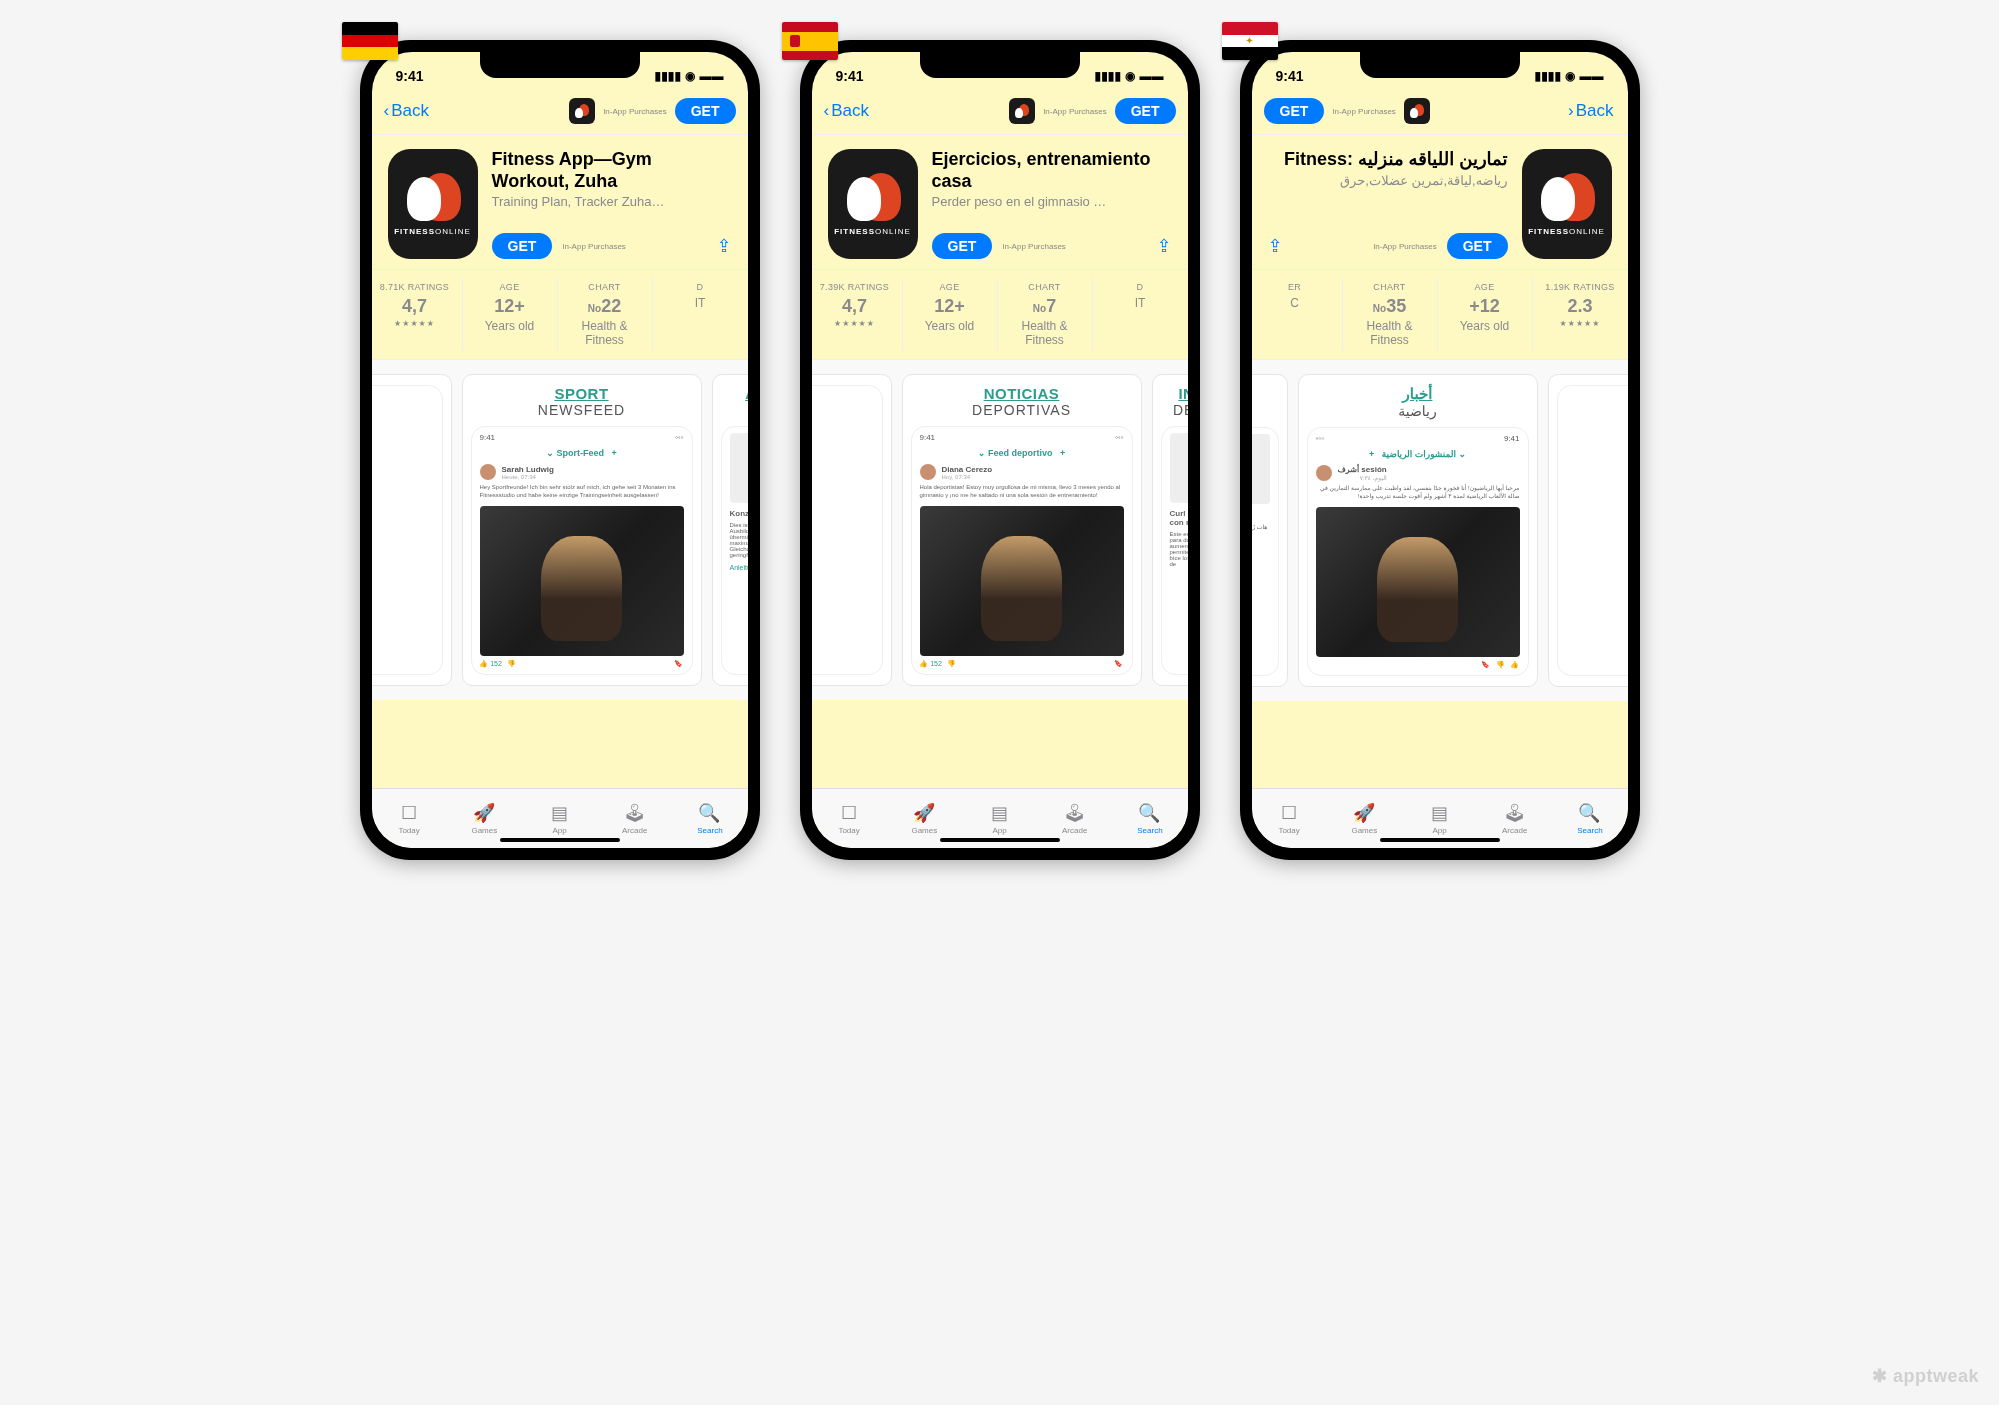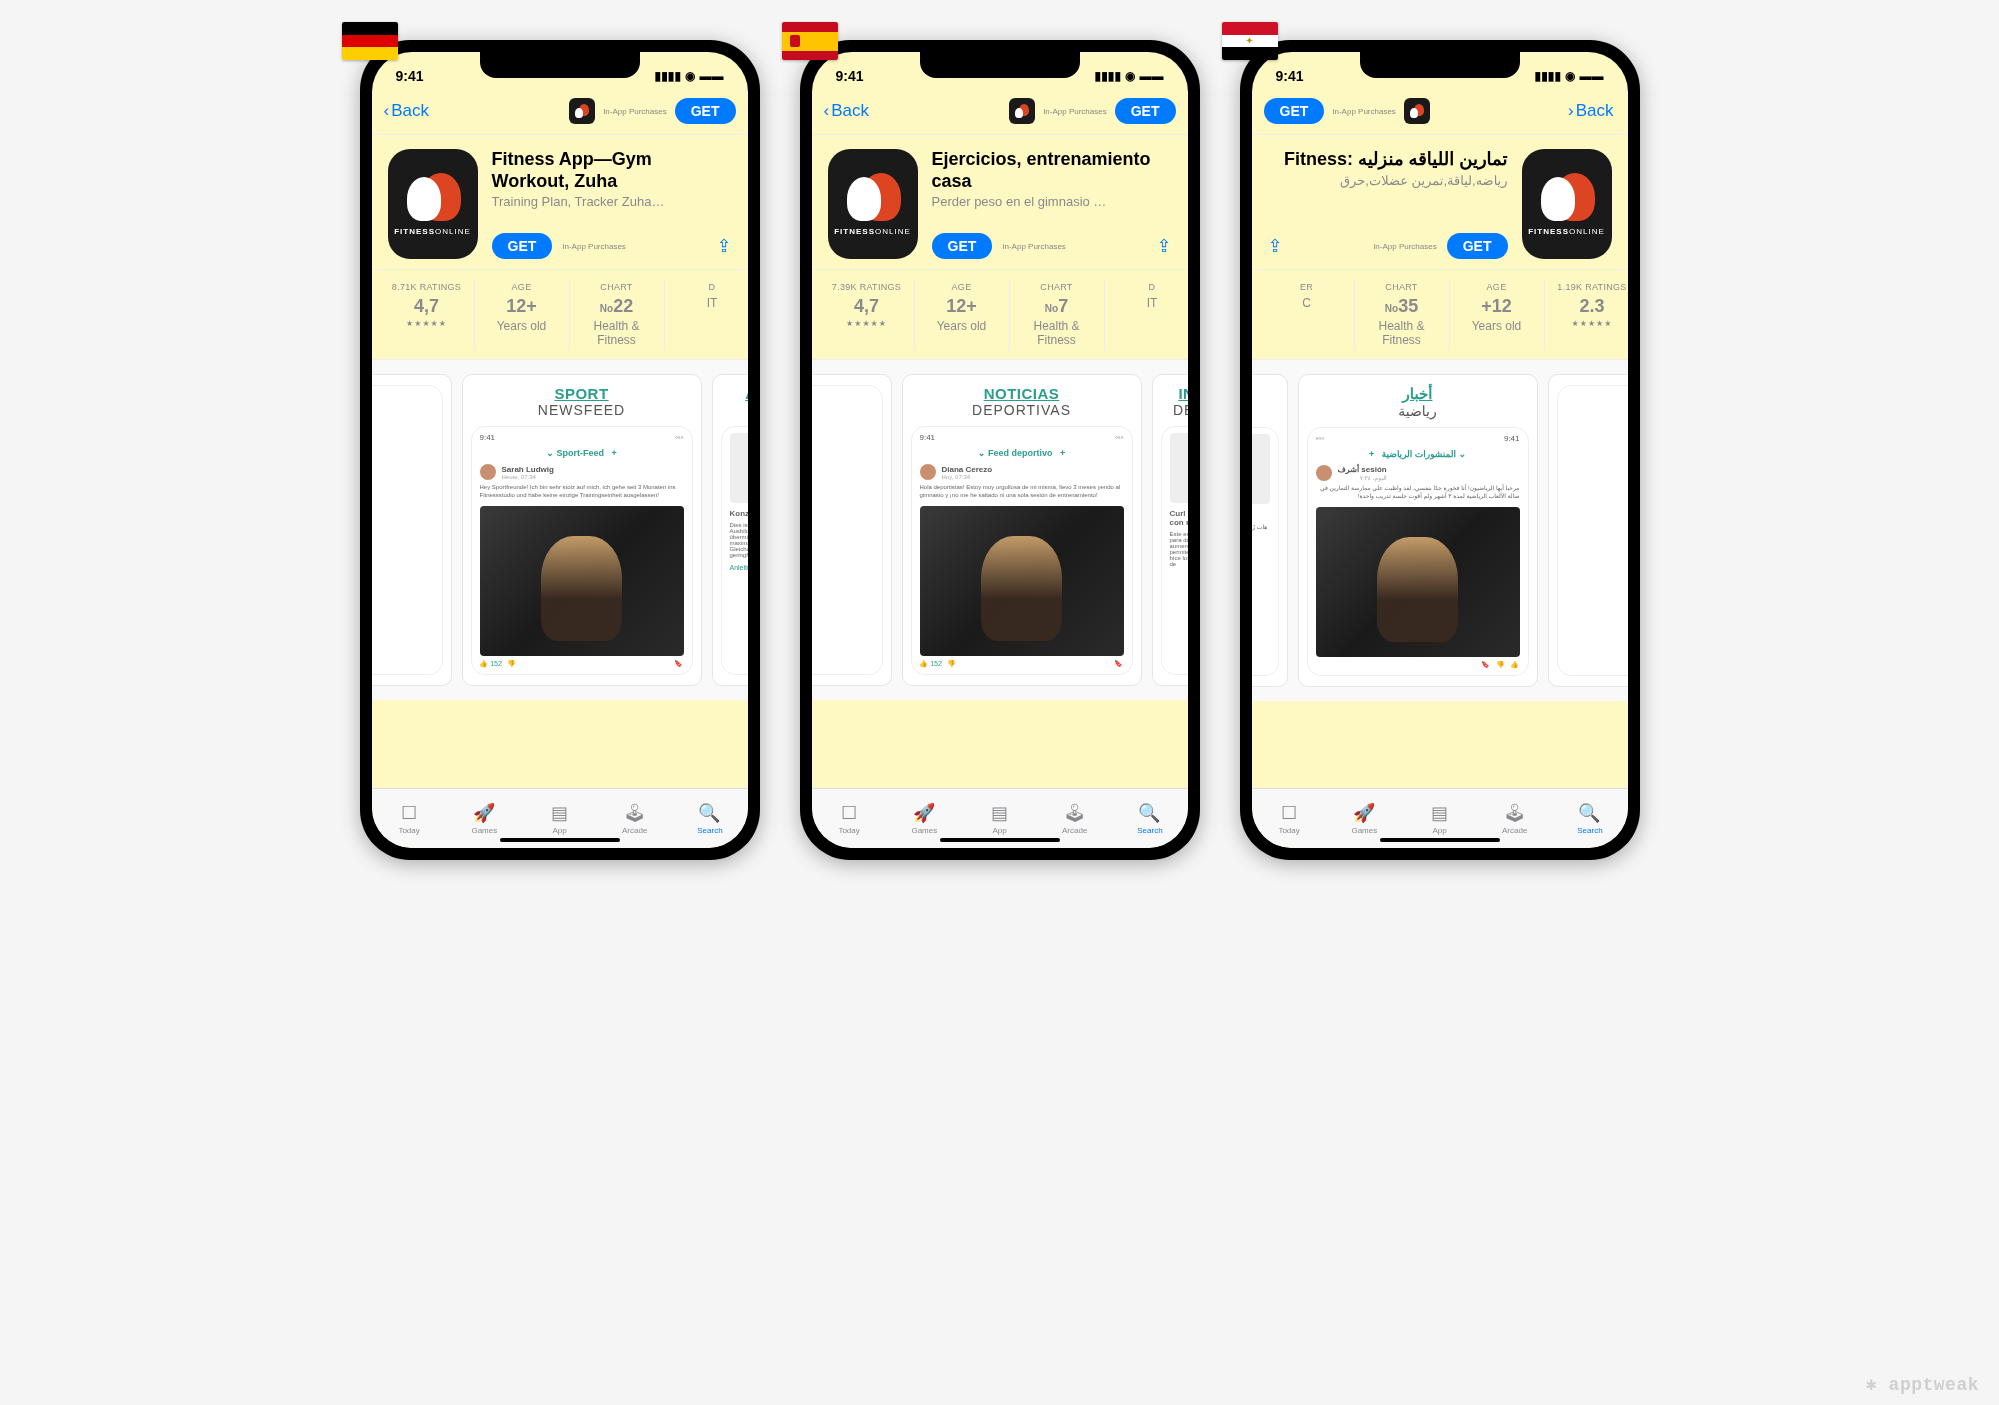--- a/index.html
+++ b/index.html
@@ -105,24 +105,25 @@
   .app-icon-text span { font-weight: 300; }
   .app-meta { flex: 1; display: flex; flex-direction: column; }
   .app-title { font-size: 18px; font-weight: 600; line-height: 1.2; margin-bottom: 2px; }
   .app-subtitle { font-size: 13px; color: #8a8a8e; margin-bottom: 12px; white-space: nowrap; overflow: hidden; text-overflow: ellipsis; }
   .app-actions { display: flex; align-items: center; gap: 10px; margin-top: auto; }
   .rtl .app-actions { flex-direction: row-reverse; }
   .share-icon { color: #007aff; font-size: 18px; margin-left: auto; }
   .rtl .share-icon { margin-left: 0; margin-right: auto; }
   .stats-row {
     display: flex;
-    padding: 8px 8px;
+    padding: 8px 0;
     border-top: 1px solid #eee;
     border-bottom: 1px solid #eee;
     overflow: hidden;
+    justify-content: flex-end;
   }
   .stat-cell {
     flex: 1 0 25%;
     min-width: 95px;
     text-align: center;
     border-right: 1px solid #eee;
     padding: 4px 4px;
     color: #8a8a8e;
   }
   .stat-cell:last-child { border-right: none; }
@@ -212,26 +213,25 @@
   .home-ind {
     position: absolute;
     bottom: 6px; left: 50%;
     transform: translateX(-50%);
     width: 120px; height: 4px;
     background: #000;
     border-radius: 2px;
   }
   .watermark {
     position: fixed;
-    bottom: 10px; right: 20px;
+    bottom: 18px; right: 20px;
     color: #d0d0d0;
     font-size: 18px;
     font-weight: 600;
     letter-spacing: .5px;
-    font-family: Liberation Mono, monospace;
   }
   .watermark::before { content: "✱ "; }
 </style>
 </head>
 <body>
 
   <div class="phone-wrapper">
     <div class="flag">
       <div style="height:33.3%;background:#000"></div>
       <div style="height:33.3%;background:#d00"></div>

